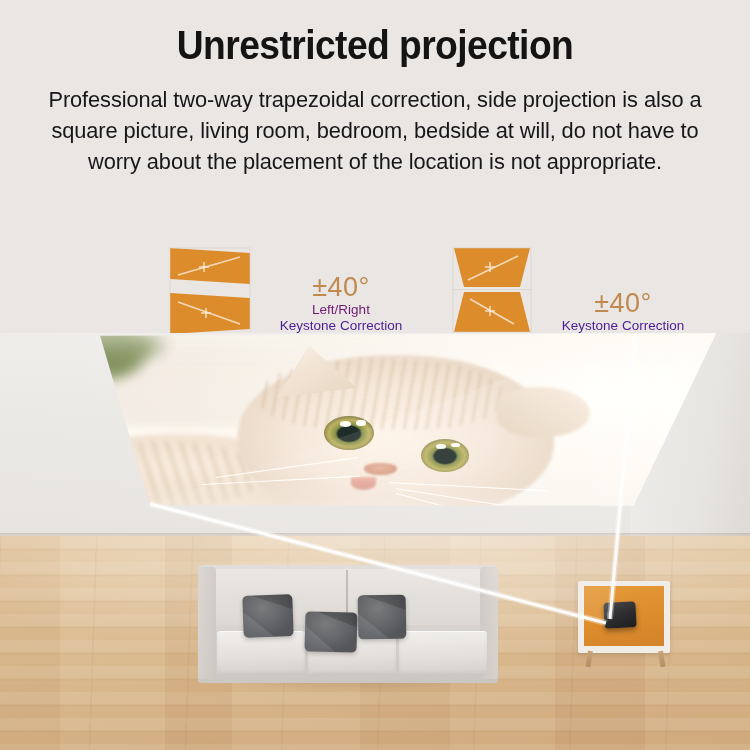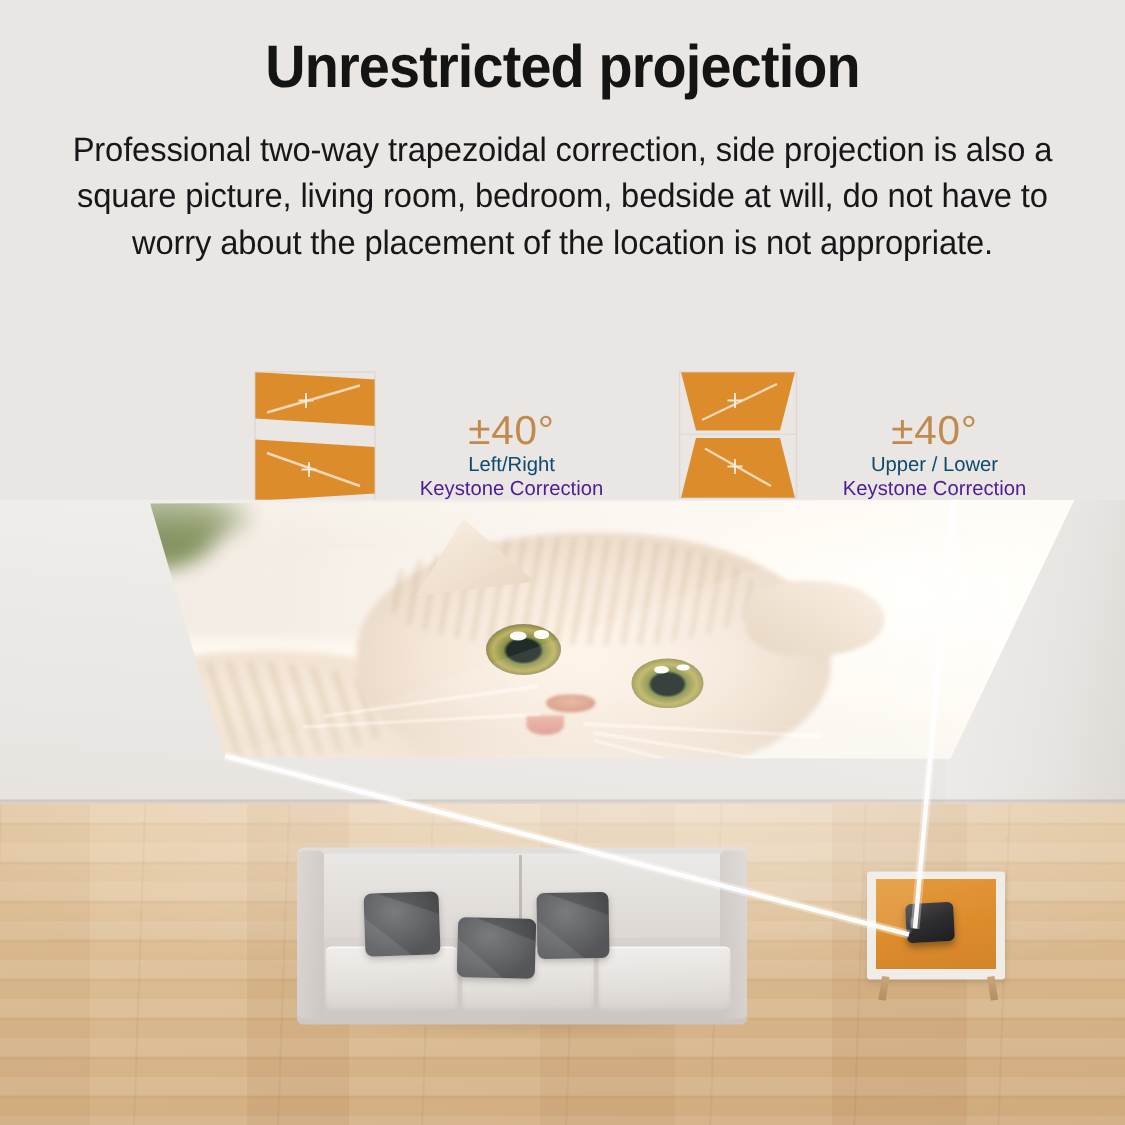--- a/index.html
+++ b/index.html
@@ -39,21 +39,21 @@
 
   .ks-icon { position:relative; width:84px; height:90px; flex:0 0 84px; }
   .ks-icon svg { display:block; width:84px; height:90px; }
 
   .feature-text { margin-left:10px; padding-top:4px; text-align:center; width:158px; }
   .deg {
     font-size:27px; line-height:29px; color:#c08a4e; font-weight:normal;
     letter-spacing:.5px;
   }
   .ks-name {
-    font-size:13.5px; line-height:16px; color:#0c4a6e; white-space:nowrap;
+    font-size:13.5px; line-height:16px; color:#701a75; white-space:nowrap;
   }
   .ks-sub {
     font-size:13.5px; line-height:16px; color:#4c1d95; white-space:nowrap;
   }
 
   
   .scene {
     position:absolute; left:0; top:333px; width:750px; height:417px;
     overflow:hidden;
   }
@@ -357,21 +357,20 @@
           <line x1="20" y1="55" x2="64" y2="80" stroke="#F6E2C8" stroke-width="1.6" opacity=".9"></line>
           <line x1="40" y1="62" x2="40" y2="72" stroke="#F8EBD8" stroke-width="1.3"></line>
           <line x1="35" y1="67" x2="45" y2="67" stroke="#F8EBD8" stroke-width="1.3"></line>
 
           <rect x="3" y="4" width="78" height="84" fill="none" stroke="#D8CFC6" stroke-width=".8" opacity=".7"></rect>
           <line x1="3" y1="45.5" x2="81" y2="45.5" stroke="#D8CFC6" stroke-width=".8" opacity=".7"></line>
         </svg>
       </div>
       <div class="feature-text">
         <div class="deg">±40°</div>
-        <div class="ks-name">Upper / Lower</div>
         <div class="ks-sub">Keystone Correction</div>
       </div>
     </div>
   </div>
 
   <div class="scene">
 
     <div class="wall"></div>
     <div class="wall-right"></div>
     <div class="baseboard"></div>

